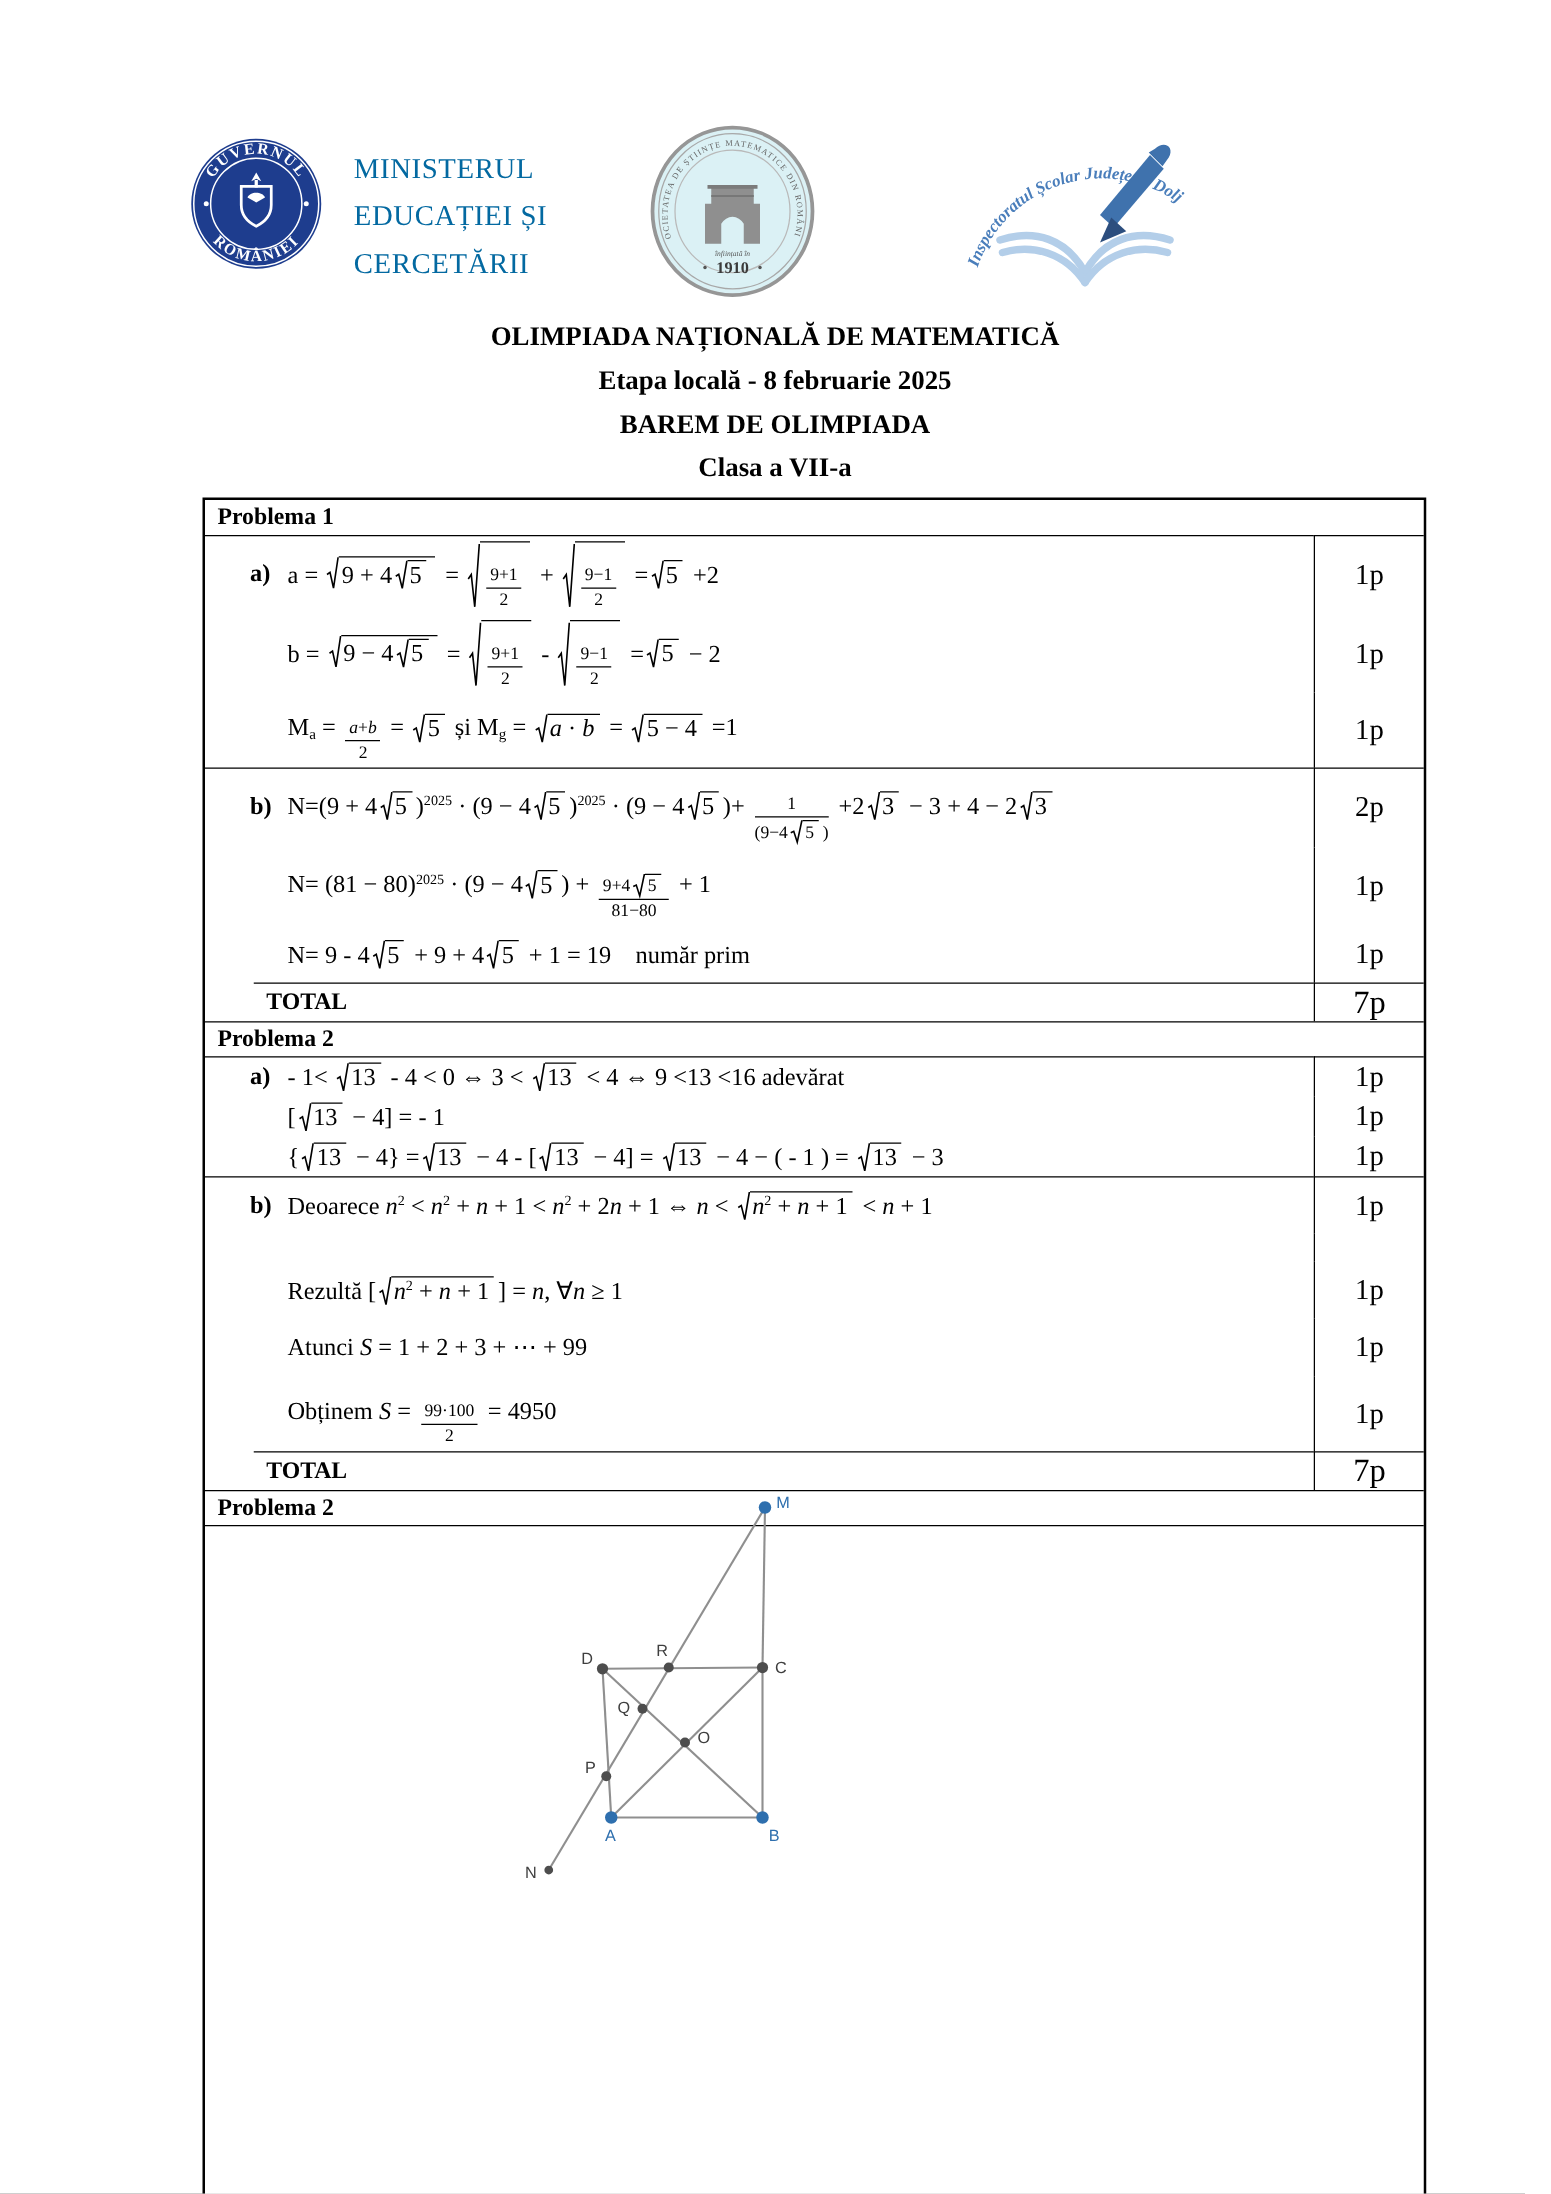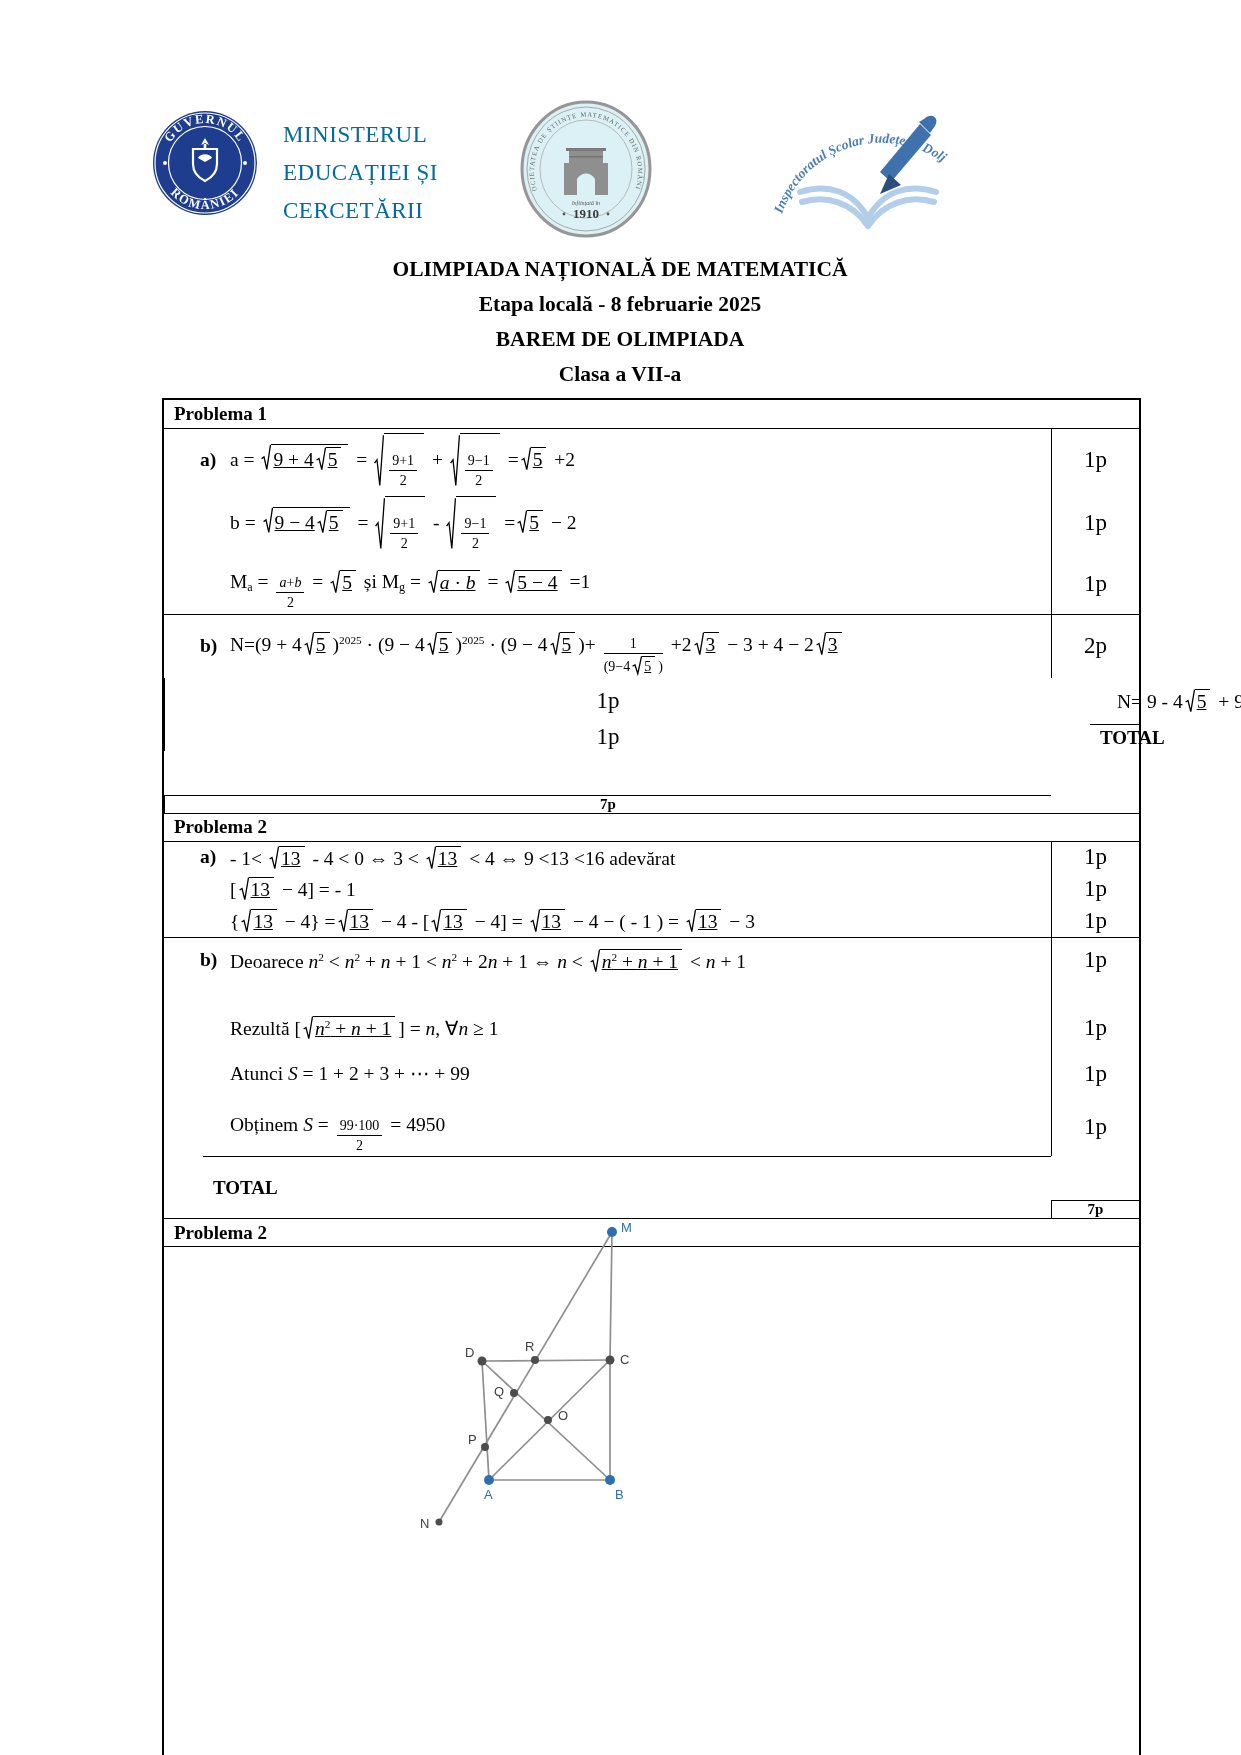--- a/index.html
+++ b/index.html
@@ -15,33 +15,33 @@
   .titles{position:absolute;left:120px;top:252px;width:1000px;text-align:center;
           font-weight:bold;font-size:21.5px;line-height:35px;}
   
   .barem{position:absolute;left:162px;top:398px;width:975px;display:grid;
          grid-template-columns:1fr 88px;border:2px solid #000;background:#fff;align-content:start;}
   .cell{box-sizing:border-box;min-width:0;}
   .full{grid-column:1 / -1;}
   .thead{font-weight:bold;font-size:19px;padding:2px 10px;min-height:28px;display:flex;align-items:center;}
   .totalL{font-weight:bold;font-size:19px;padding:2px 10px;min-height:26px;display:flex;align-items:center;margin-left:39px;}
   .pcell{border-left:1.5px solid #000;display:flex;align-items:center;justify-content:center;font-size:23px;}
-  .ptotal{font-weight:bold;font-size:15px;margin-top:44px;}
+  .ptotal{font-weight:normal;font-size:26px;}
   .fcell{position:relative;display:flex;align-items:center;padding:3px 6px 3px 66px;}
   .plabel{position:absolute;left:36px;font-weight:bold;font-size:19.5px;}
   .math{font-size:19.5px;white-space:nowrap;}
   .math i{font-style:italic;}
   .tall{min-height:56px}.med{min-height:46px}.compact{min-height:32px}
   .gaprow{min-height:22px}
   .bt{border-top:1.5px solid #000}
   .figcell{height:600px;position:relative;padding:0;}
   .figcell svg{position:absolute;left:0;top:0;overflow:visible;}
   
   .sq{display:inline-block;position:relative;padding-left:10px;margin:1px 3px 0 2px;}
-  .sq .sqb{display:inline-block;border-top:1.5px solid #000;padding:1px 4px 0 2px;text-decoration:underline;}
+  .sq .sqb{display:inline-block;border-top:1.5px solid #000;padding:1px 4px 0 2px;}
   .sq .rad{position:absolute;left:0;top:0;width:10px;height:100%;}
   .sq .rad svg{display:block;width:100%;height:100%;overflow:visible;}
   .fr{display:inline-block;vertical-align:middle;text-align:center;font-size:.72em;line-height:1.2;margin:0 3px;}
   .fr .fn{display:block;border-bottom:1.4px solid #000;padding:17px 3px 1px;}
   .fr .fd{display:block;padding-top:1px;}
   .math sup{font-size:.58em;vertical-align:.6em;line-height:0;}
   .math sub{font-size:.62em;vertical-align:-.25em;line-height:0;}
 </style>
 </head>
 <body>
@@ -215,20 +215,31 @@
               <svg viewBox="0 0 10 24" preserveAspectRatio="none">
                 <path d="M0.6,13 L3,11.5 L5.8,22.6 L9.4,1.2 L10,1.2" fill="none" stroke="#000" stroke-width="1.3" vector-effect="non-scaling-stroke"></path>
               </svg>
             </span><span class="sqb">3</span></span> − 3 + 4 − 2<span class="sq"><span class="rad">
               <svg viewBox="0 0 10 24" preserveAspectRatio="none">
                 <path d="M0.6,13 L3,11.5 L5.8,22.6 L9.4,1.2 L10,1.2" fill="none" stroke="#000" stroke-width="1.3" vector-effect="non-scaling-stroke"></path>
               </svg>
             </span><span class="sqb">3</span></span></span>
       </div>
       <div class="cell pcell bt">2p</div>
+      <div class="cell fcell tall">
+        <span class="math">N= (81 − 80)<sup>2025</sup> · (9 − 4<span class="sq"><span class="rad">
+              <svg viewBox="0 0 10 24" preserveAspectRatio="none">
+                <path d="M0.6,13 L3,11.5 L5.8,22.6 L9.4,1.2 L10,1.2" fill="none" stroke="#000" stroke-width="1.3" vector-effect="non-scaling-stroke"></path>
+              </svg>
+            </span><span class="sqb">5</span></span>) + <span class="fr"><span class="fn">9+4<span class="sq"><span class="rad">
+                  <svg viewBox="0 0 10 24" preserveAspectRatio="none">
+                    <path d="M0.6,13 L3,11.5 L5.8,22.6 L9.4,1.2 L10,1.2" fill="none" stroke="#000" stroke-width="1.3" vector-effect="non-scaling-stroke"></path>
+                  </svg>
+                </span><span class="sqb">5</span></span></span><span class="fd">81−80</span></span> + 1</span>
+      </div>
       <div class="cell pcell">1p</div>
       <div class="cell fcell med">
         <span class="math">N= 9 - 4<span class="sq"><span class="rad">
               <svg viewBox="0 0 10 24" preserveAspectRatio="none">
                 <path d="M0.6,13 L3,11.5 L5.8,22.6 L9.4,1.2 L10,1.2" fill="none" stroke="#000" stroke-width="1.3" vector-effect="non-scaling-stroke"></path>
               </svg>
             </span><span class="sqb">5</span></span> + 9 + 4<span class="sq"><span class="rad">
               <svg viewBox="0 0 10 24" preserveAspectRatio="none">
                 <path d="M0.6,13 L3,11.5 L5.8,22.6 L9.4,1.2 L10,1.2" fill="none" stroke="#000" stroke-width="1.3" vector-effect="non-scaling-stroke"></path>
               </svg>

